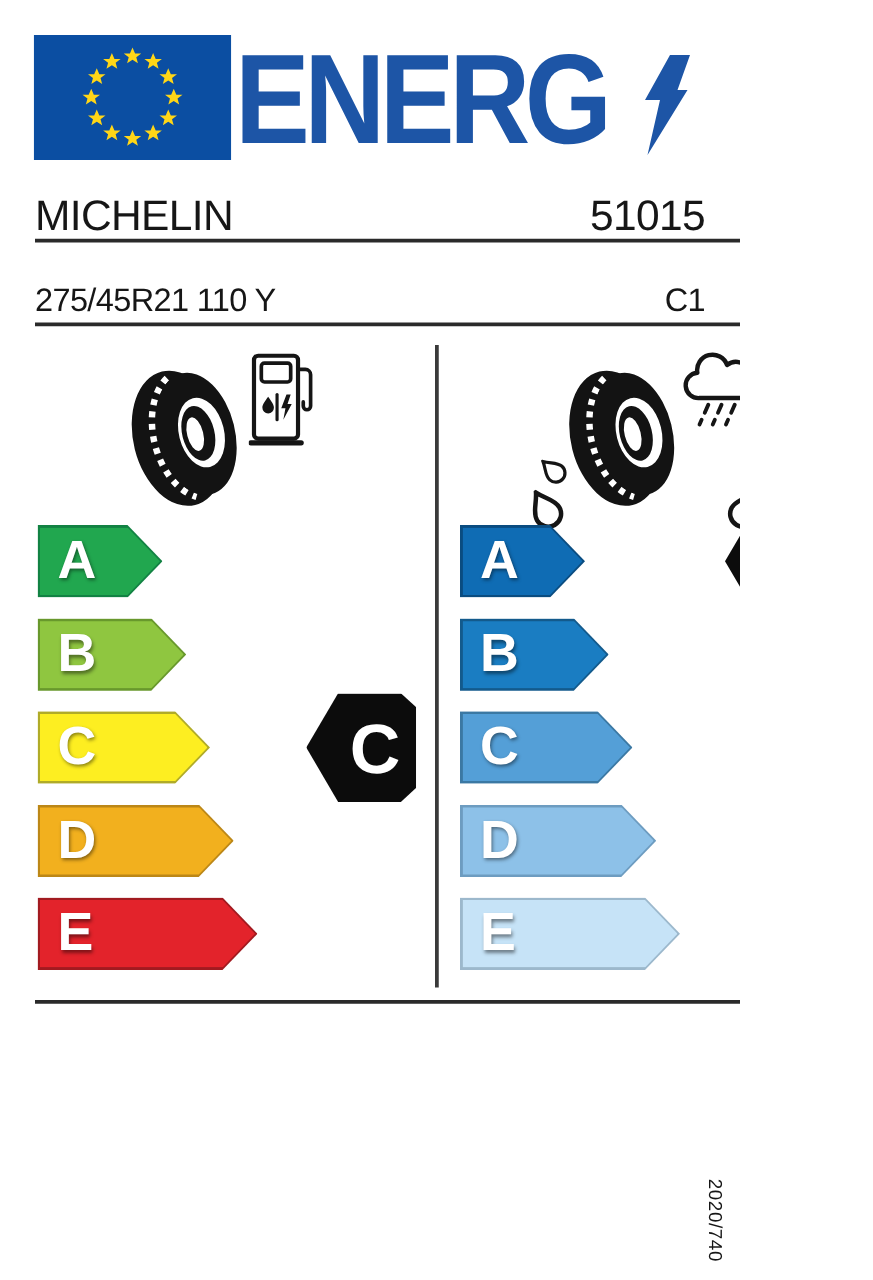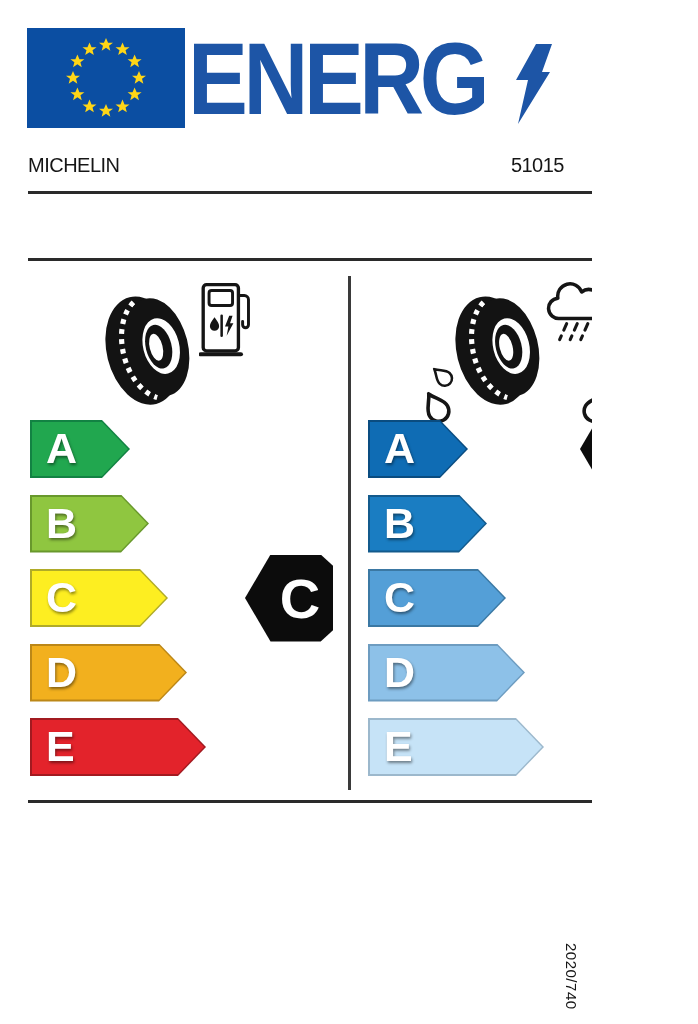--- a/index.html
+++ b/index.html
@@ -17,21 +17,21 @@
     position:absolute;left:188px;top:30px;height:104px;
     font-weight:bold;font-size:102px;line-height:98px;
     letter-spacing:-5px;color:#1d55a6;
     transform:scaleX(.88);transform-origin:left top;
     white-space:nowrap;
   }
   .bolt{position:absolute;left:512px;top:44px;width:40px;height:80px;}
   .qr{position:absolute;left:594px;top:41px;width:82px;height:82px;}
   
   .row-text{position:absolute;left:28px;right:28px;display:flex;justify-content:space-between;align-items:baseline;}
-  .brand-row{top:154px;font-size:20px;letter-spacing:-.5px;}
+  .brand-row{top:154px;font-size:34px;letter-spacing:-.5px;}
   .size-row{top:225px;font-size:26px;letter-spacing:-.5px;}
   .hline{position:absolute;left:28px;width:642px;height:3px;background:#2a2a2a;}
   .hline.l1{top:191px;}
   .hline.l2{top:258px;}
   .hline.l3{top:800px;}
   .vdivider{position:absolute;left:348px;top:276px;width:3px;height:514px;background:#3a3a3a;}
   
   .picto{position:absolute;}
   
   .arrow{position:absolute;height:58px;}
@@ -304,20 +304,24 @@
       <rect x="18" y="20" width="1" height="1" fill="#111"></rect>
       <rect x="20" y="20" width="1" height="1" fill="#111"></rect>
     </svg>
 
   <div class="row-text brand-row">
     <span>MICHELIN</span>
     <span>51015</span>
   </div>
   <div class="hline l1"></div>
 
+  <div class="row-text size-row">
+    <span>275/45R21 110 Y</span>
+    <span>C1</span>
+  </div>
   <div class="hline l2"></div>
 
   <div class="vdivider"></div>
 
   <svg class="picto" style="left:104px;top:292px;width:86px;height:116px" viewBox="0 0 100 135">
     <g transform="rotate(-14 50 67)">
       <ellipse cx="45" cy="67" rx="42" ry="64" fill="#131313"></ellipse>
       <path d="M48,10 A40,61 0 0 0 48,124" fill="none" stroke="#fff" stroke-width="6" stroke-dasharray="5.5 6"></path>
       <path d="M52,22 A30,50 0 0 0 52,112" fill="none" stroke="#fff" stroke-width="6" stroke-dasharray="5 6"></path>
       <ellipse cx="62" cy="67" rx="36" ry="58" fill="#131313"></ellipse>

